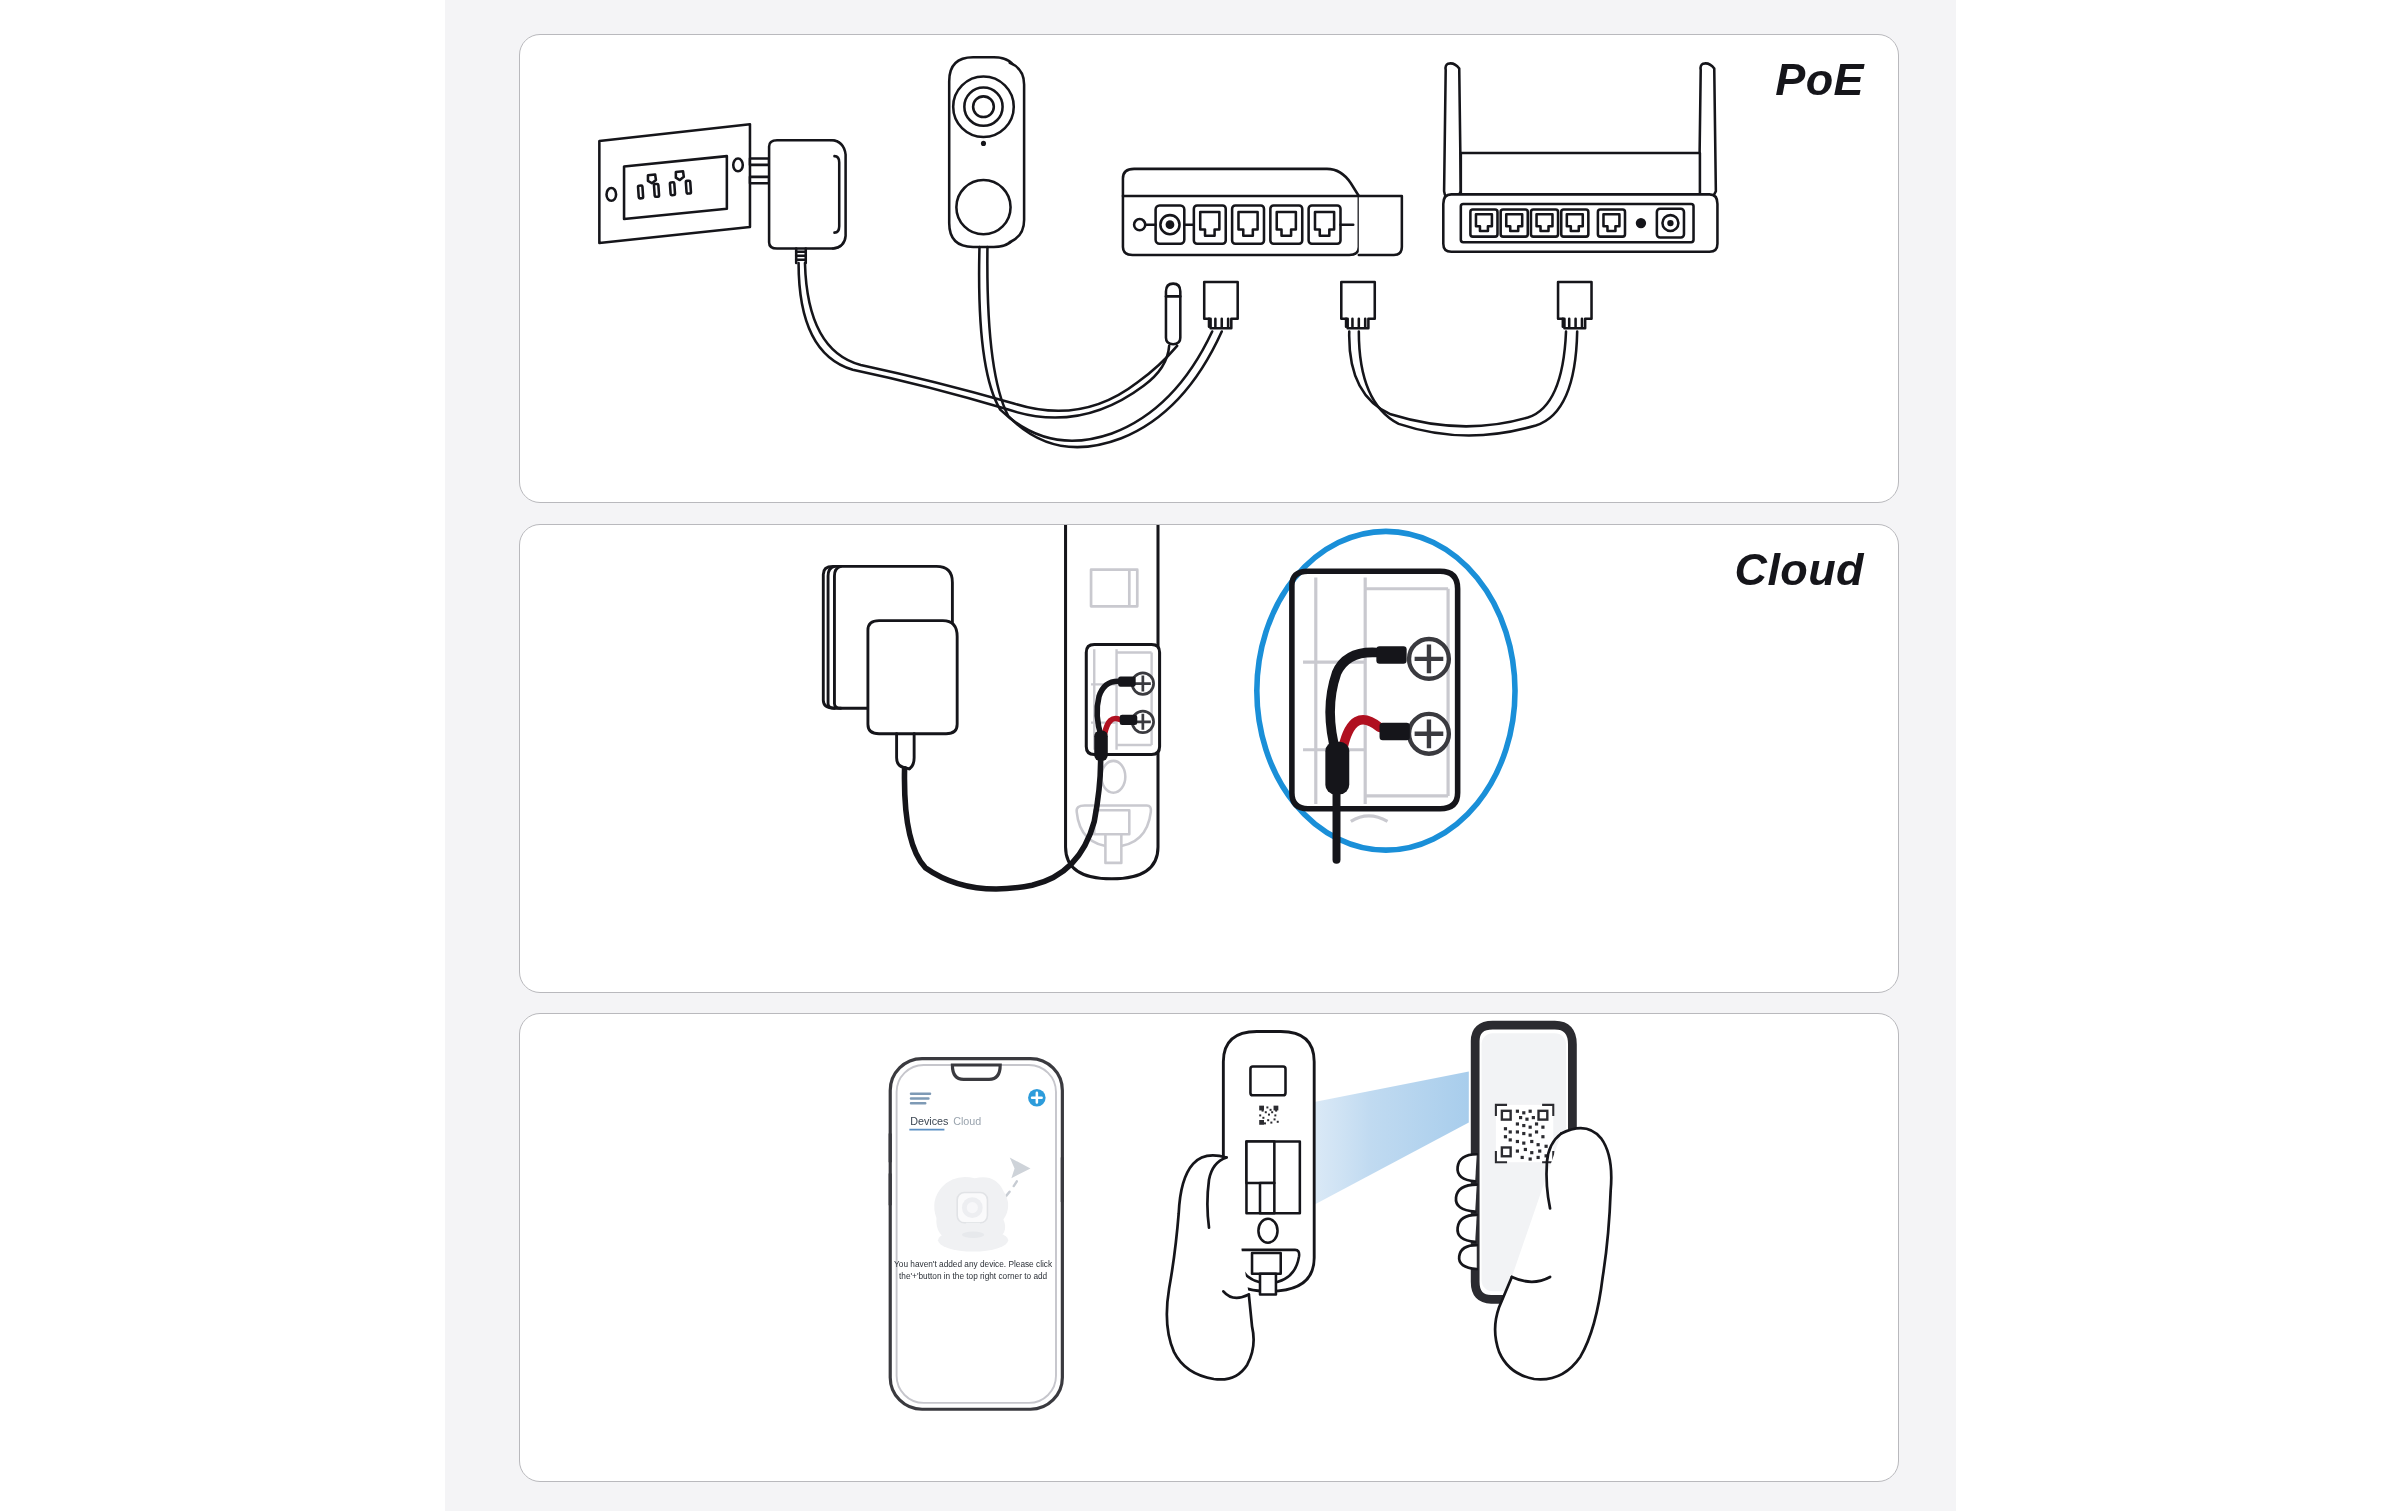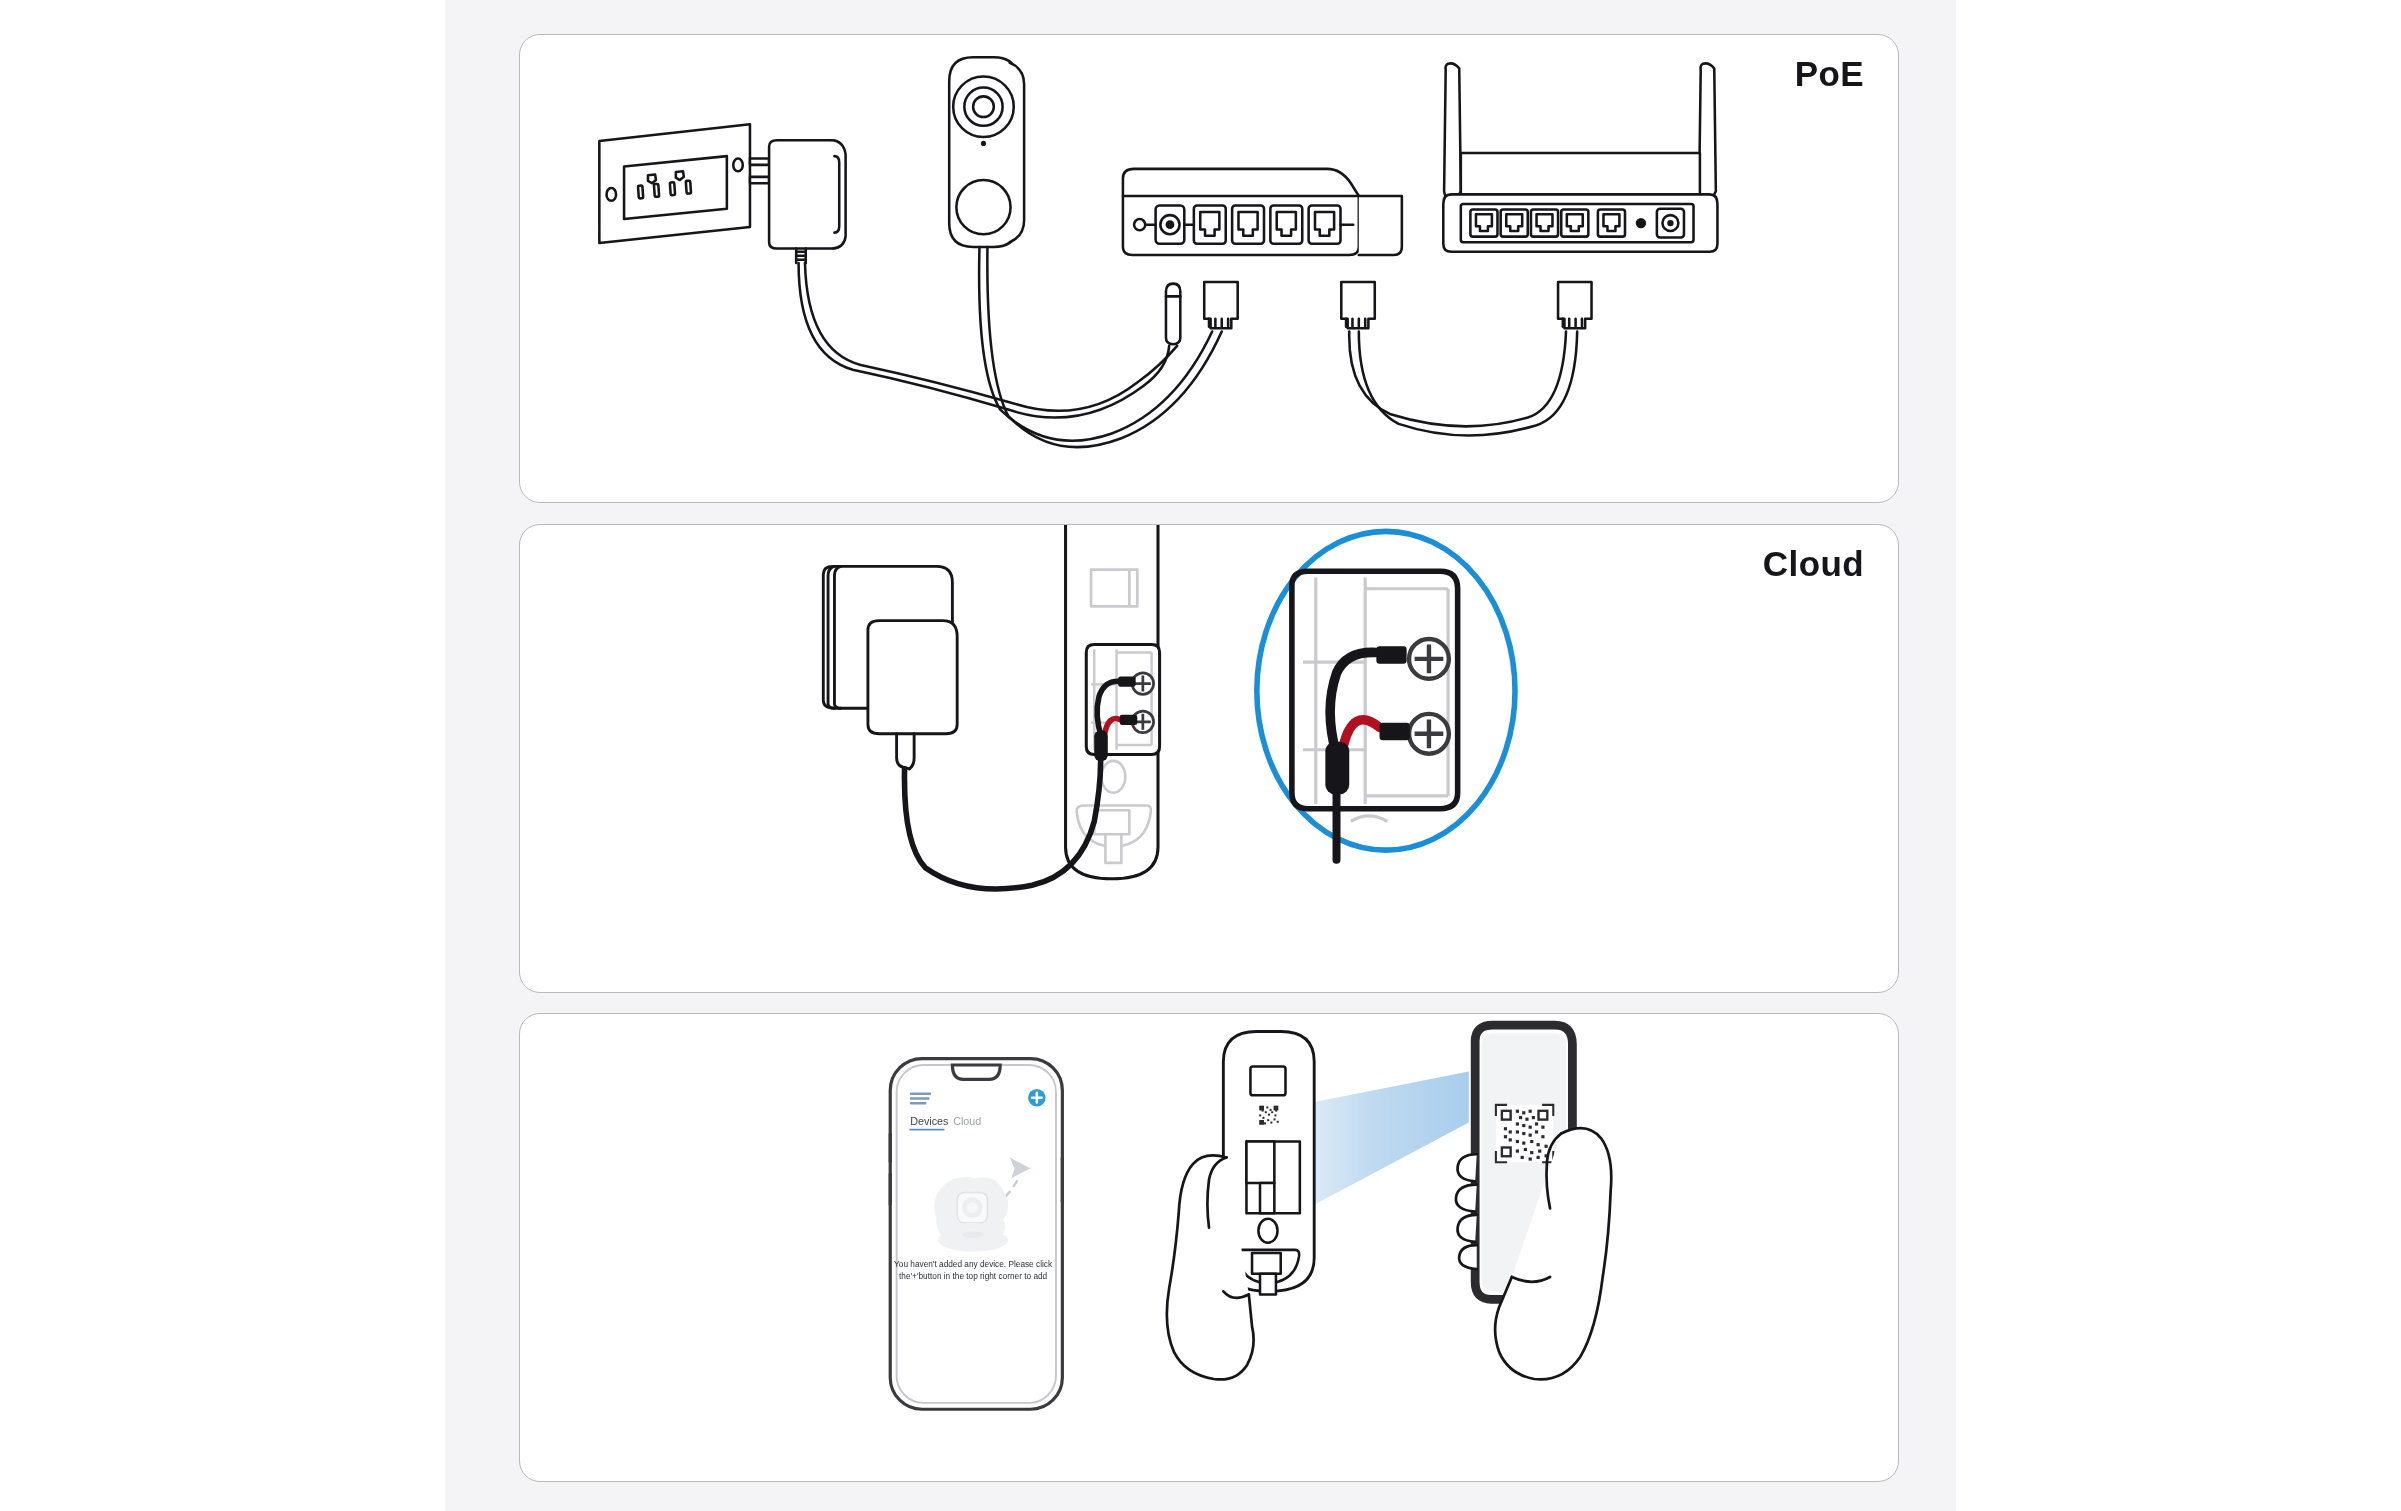--- a/index.html
+++ b/index.html
@@ -32,25 +32,26 @@
     box-sizing: border-box;
   }
   #panel-poe  { left: 519px; top: 34px;   width: 1380px; height: 469px; }
   #panel-wifi { left: 519px; top: 524px;  width: 1380px; height: 469px; }
   #panel-app  { left: 519px; top: 1013px; width: 1380px; height: 469px; }
 
   .panel-label {
     position: absolute;
     right: 34px;
     top: 19px;
-    font-size: 35px;
+    font-size: 45px;
     font-weight: bold;
     color: #15151a;
     letter-spacing: 0.4px;
     font-family: "Liberation Sans", sans-serif;
+    font-style: italic;
   }
   .scene { position: absolute; left: 0; top: 0; width: 100%; height: 100%; }
   svg.scene-svg { display: block; width: 100%; height: 100%; }
 </style>
 </head>
 <body>
 
 <div id="page">
   <div id="content-bg"></div>
 

